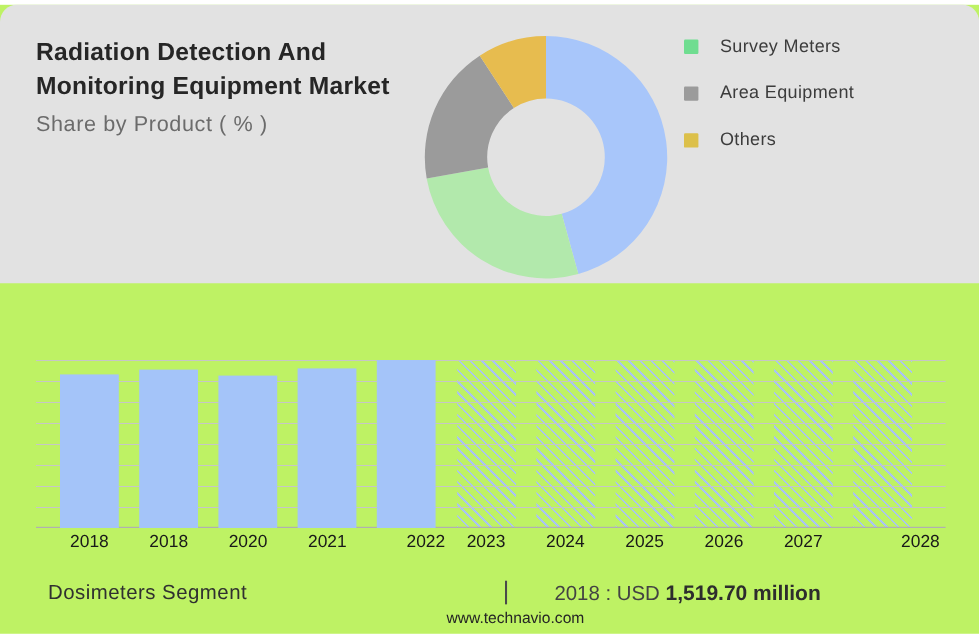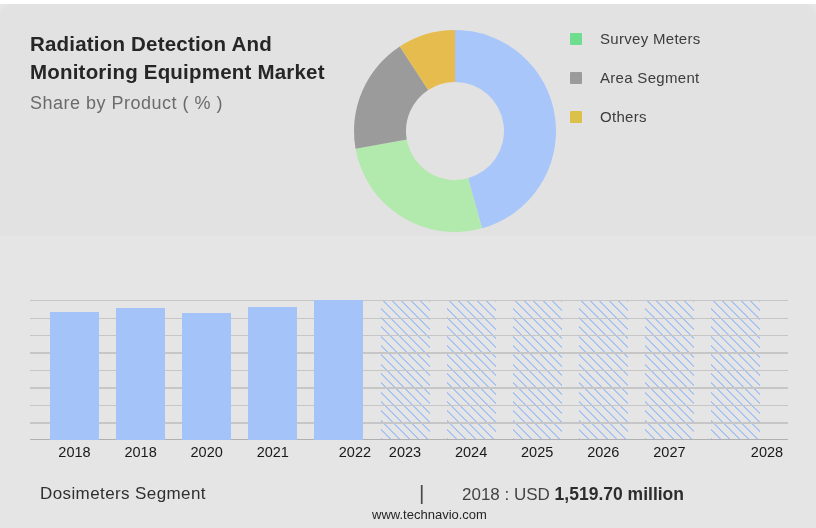--- a/index.html
+++ b/index.html
@@ -5,21 +5,21 @@
   * { margin: 0; padding: 0; box-sizing: border-box; }
   html, body { width: 816px; height: 528px; }
   body {
     font-family: "Liberation Sans", sans-serif;
     background: #ffffff;
     overflow: hidden;
   }
   #page {
     position: relative;
     width: 816px; height: 528px;
-    background: #e5e5e5;
+    background: #bef264;
   }
   
   #top-strip {
     position: absolute; left: 0; top: 0; width: 816px; height: 4px;
     background: #ffffff;
   }
   
   #header-section {
     position: absolute; left: 0; top: 4px; width: 816px; height: 232px;
     background: #e2e2e2;
@@ -107,21 +107,21 @@
         </svg>
     </div>
 
     <div id="legend">
       <div class="legend-item">
         <span class="legend-swatch" style="background: rgb(111, 221, 144);"></span>
         <span class="legend-label">Survey Meters</span>
       </div>
       <div class="legend-item">
         <span class="legend-swatch" style="background: rgb(155, 155, 155);"></span>
-        <span class="legend-label">Area Segment</span>
+        <span class="legend-label">Area Equipment</span>
       </div>
       <div class="legend-item">
         <span class="legend-swatch" style="background: rgb(220, 192, 74);"></span>
         <span class="legend-label">Others</span>
       </div>
     </div>
   </div>
 
   <div id="bar-chart">
     <div id="grid-lines"></div>

